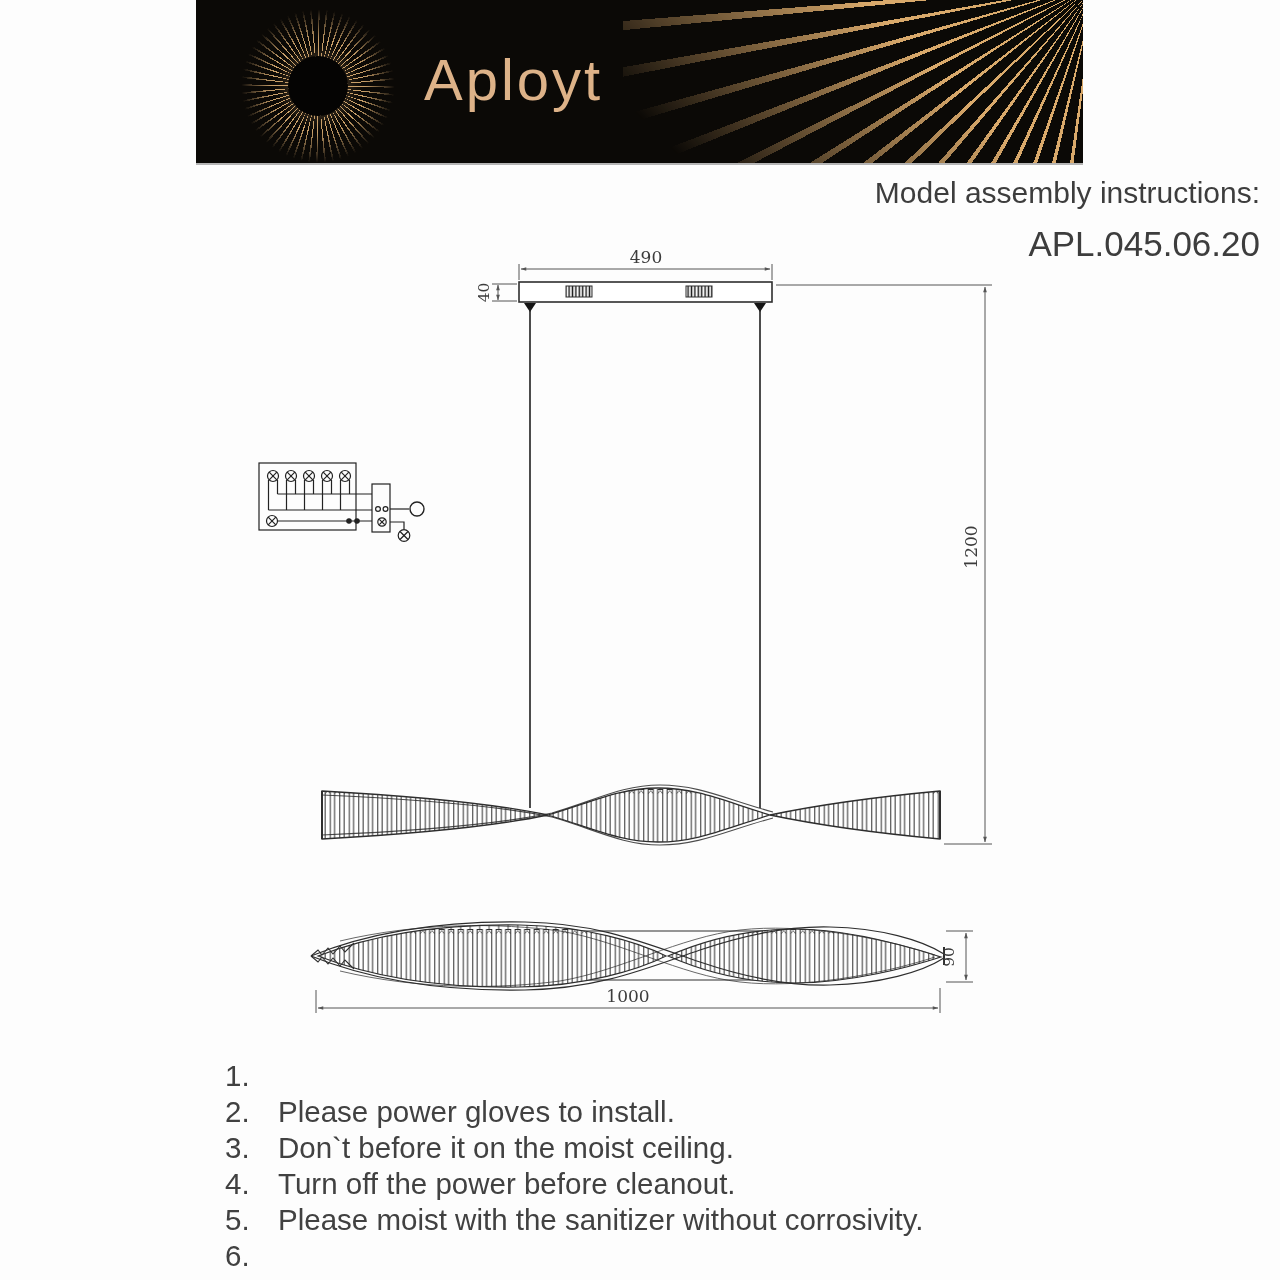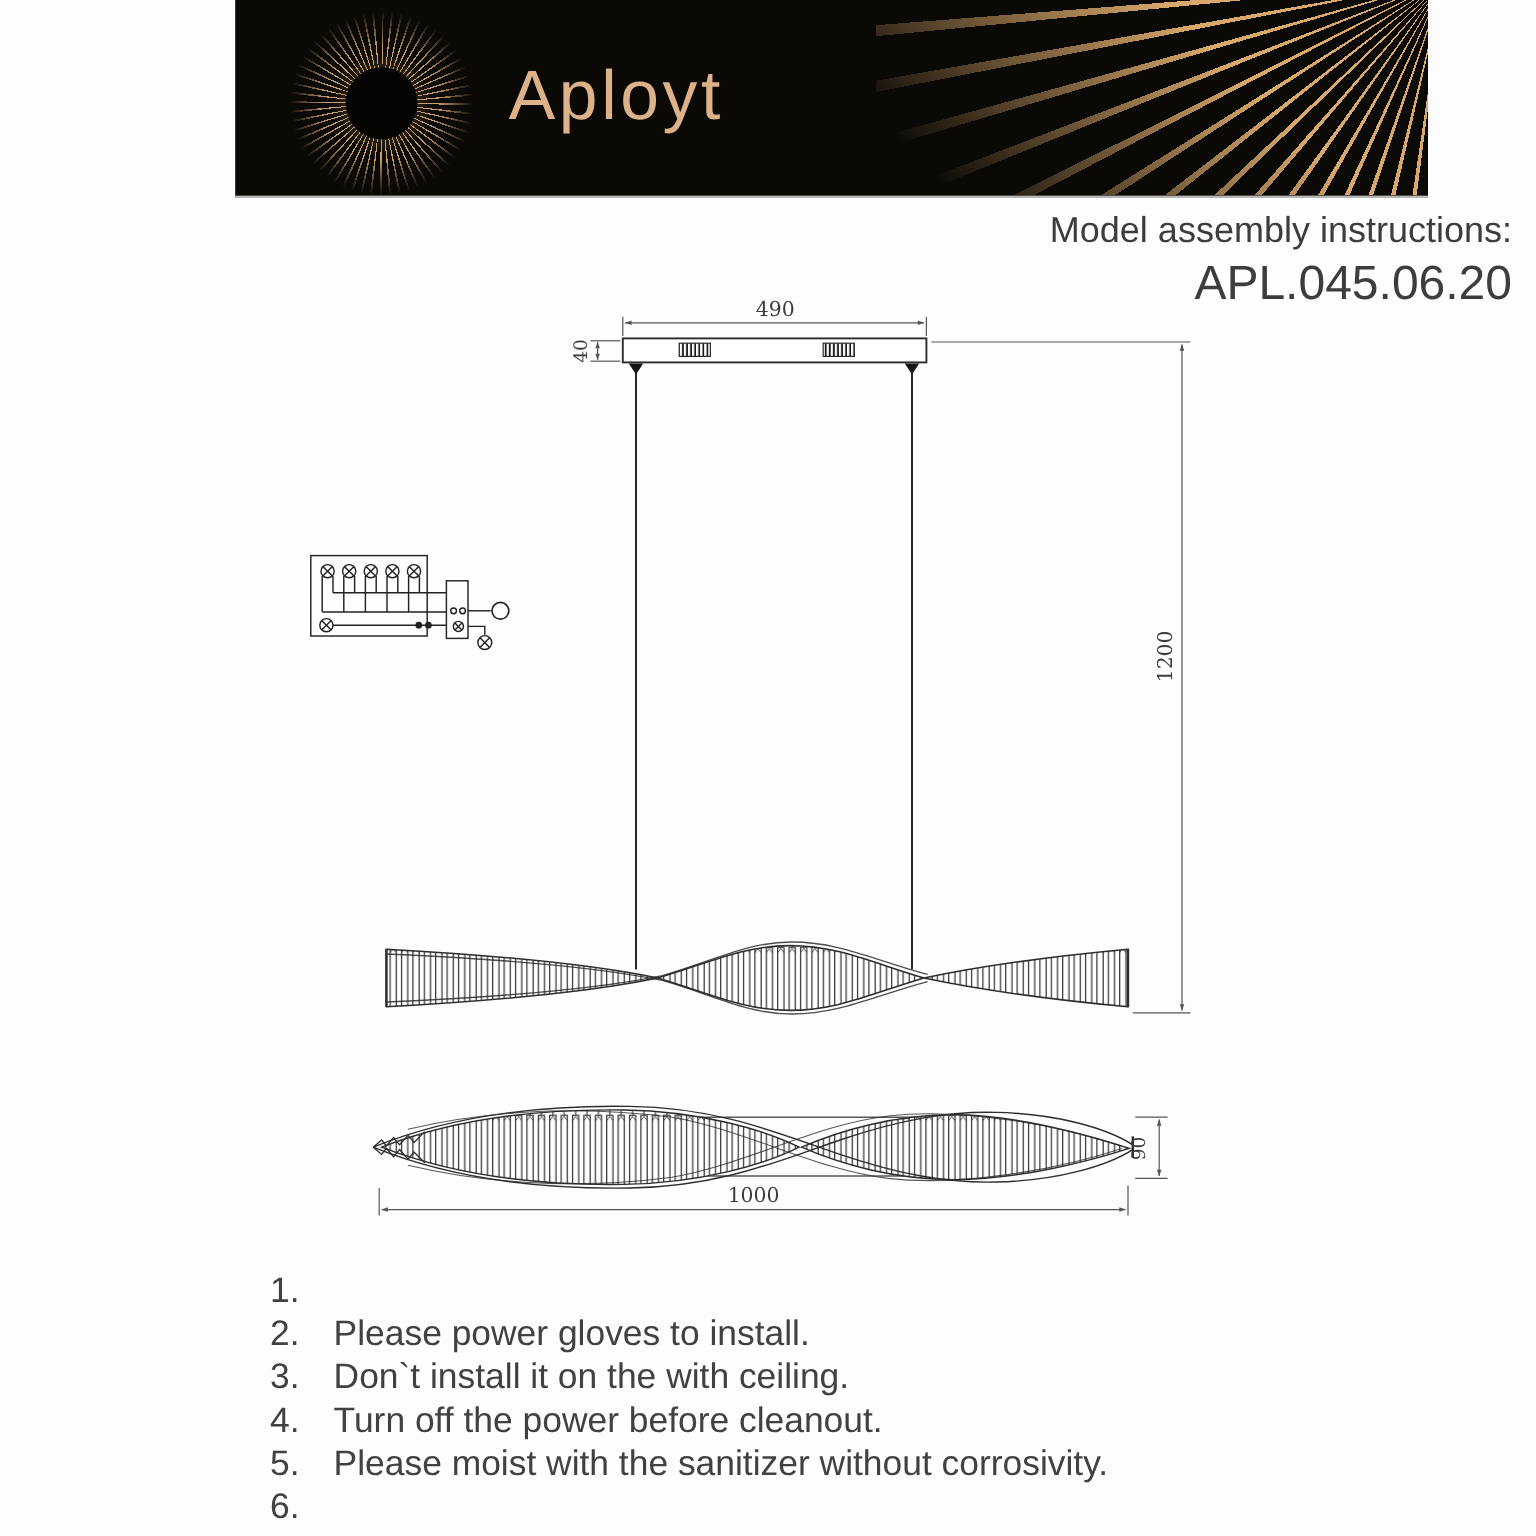--- a/index.html
+++ b/index.html
@@ -4,21 +4,21 @@
 <style>
   html,body{margin:0;padding:0;}
   body{
     width:1280px;height:1280px;position:relative;
     background:#fdfdfd;
     font-family:"Liberation Sans", sans-serif;
     overflow:hidden;
   }
   
   .banner{
-    position:absolute;left:196px;top:0;width:994px;height:163px;
+    position:absolute;left:196px;top:0;width:887px;height:163px;
     background:#0b0906;border-bottom:2px solid #b5b5b5;overflow:hidden;
   }
   .sunburst{
     position:absolute;left:42px;top:6px;width:160px;height:160px;border-radius:50%;
     background:repeating-conic-gradient(#c9a06a 0deg 1.3deg, rgba(0,0,0,0) 1.3deg 6deg);
     -webkit-mask-image:radial-gradient(circle closest-side, transparent 0 27%, #000 34% 58%, rgba(0,0,0,.35) 82%, transparent 96%);
     mask-image:radial-gradient(circle closest-side, transparent 0 27%, #000 34% 58%, rgba(0,0,0,.35) 82%, transparent 96%);
   }
   .sun-core{
     position:absolute;left:92px;top:56px;width:60px;height:60px;border-radius:50%;
@@ -30,21 +30,21 @@
   }
   .corner-rays{
     position:absolute;right:0;top:0;width:460px;height:163px;
     background:repeating-conic-gradient(from 150deg at 103% -10%, rgba(0,0,0,0) 0deg 4.4deg, #d9a96b 4.4deg 5.5deg);
     -webkit-mask-image:linear-gradient(225deg,#000 35%, transparent 90%);
     mask-image:linear-gradient(225deg,#000 35%, transparent 90%);
   }
   
   .title-block{position:absolute;left:0;top:176px;width:1260px;text-align:right;color:#3d3d3d;}
   .title-block .t1{font-size:30px;}
-  .title-block .t2{font-size:40px;margin-top:4px;}
+  .title-block .t2{font-size:35px;margin-top:14px;}
   
   svg.drawing{position:absolute;left:0;top:0;}
   
   .instructions{position:absolute;left:225px;top:1058px;width:1000px;color:#414141;font-size:29.5px;}
   .instr-row{display:flex;height:36px;line-height:36px;}
   .instr-num{width:53px;flex:0 0 53px;}
 </style>
 </head>
 <body>
 
@@ -223,21 +223,21 @@
 <div class="instructions">
   <div class="instr-row">
     <span class="instr-num">1.</span>
   </div>
   <div class="instr-row">
     <span class="instr-num">2.</span>
     <span>Please power gloves to install.</span>
   </div>
   <div class="instr-row">
     <span class="instr-num">3.</span>
-    <span>Don`t install it on the with ceiling.</span>
+    <span>Don`t before it on the moist ceiling.</span>
   </div>
   <div class="instr-row">
     <span class="instr-num">4.</span>
     <span>Turn off the power before cleanout.</span>
   </div>
   <div class="instr-row">
     <span class="instr-num">5.</span>
     <span>Please moist with the sanitizer without corrosivity.</span>
   </div>
   <div class="instr-row">

